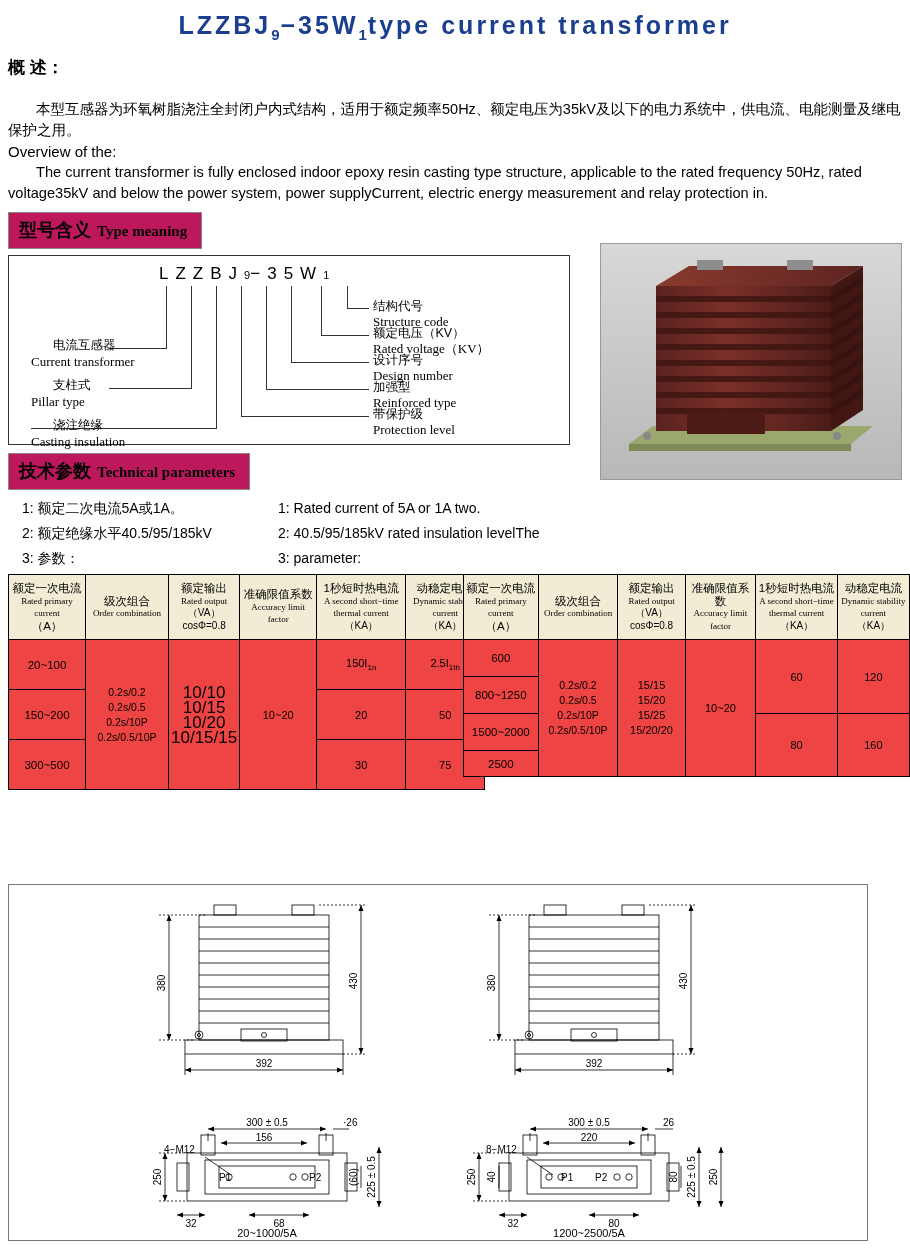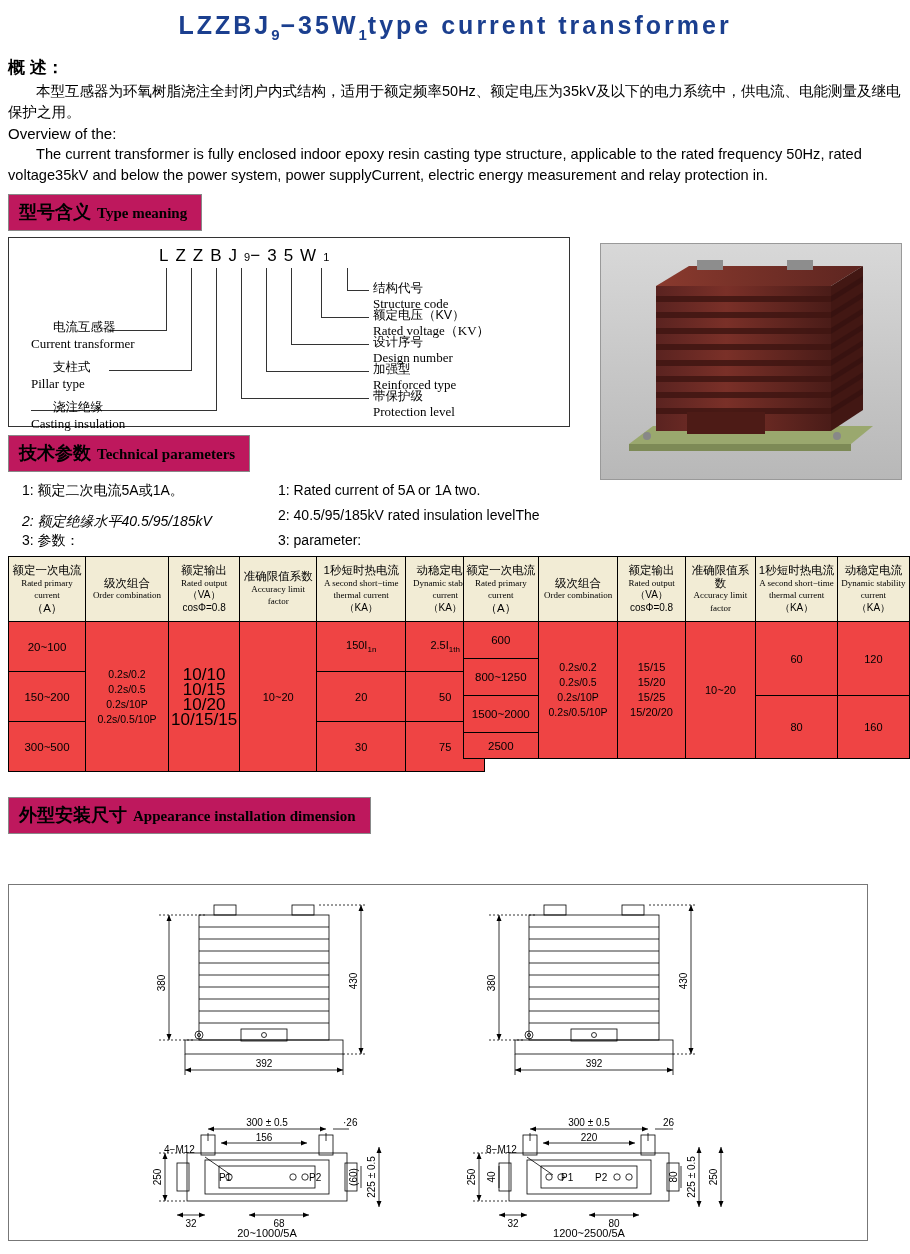--- a/index.html
+++ b/index.html
@@ -14,21 +14,21 @@
   .title-block{text-align:center;padding-top:10px;}
   .title-line{
     color:#1b3f8f;font-weight:bold;letter-spacing:1px;
     font-size:25px;line-height:30px;white-space:nowrap;
   }
   .title-line .mono{font-family:"Liberation Sans",sans-serif;letter-spacing:3px;}
   .sub{font-size:15px;vertical-align:sub;}
 
   
   .overview{padding:6px 8px 0 8px;}
-  .ov-head{font-weight:bold;font-size:17px;margin-bottom:2px;}
+  .ov-head{font-weight:bold;font-size:17px;margin-bottom:20px;}
   .ov-cn{font-size:14.5px;line-height:21px;text-indent:28px;}
   .ov-en-head{font-size:15px;line-height:21px;}
   .ov-en{font-size:14.6px;line-height:21px;text-indent:28px;}
 
   
   .sec-head{
     display:inline-block;background:#be185d;border:1px solid #888;
     padding:5px 14px 6px 10px;margin:8px 0 0 8px;
   }
   .sec-head .cn{font-size:18px;font-weight:bold;}
@@ -208,21 +208,21 @@
     </svg>
   </div>
 
   
   <div class="sec-head">
     <span class="cn">技术参数</span><span class="en">Technical parameters</span>
   </div>
 
   <div class="tp-list">
     <div class="tp-col tp-l" style="top:0;">1: 额定二次电流5A或1A。</div>
-    <div class="tp-col tp-l" style="top:31px;font-style:italic;">2: 额定绝缘水平40.5/95/185kV</div>
+    <div class="tp-col tp-l" style="top:25px;">2: 额定绝缘水平40.5/95/185kV</div>
     <div class="tp-col tp-l" style="top:50px;">3: 参数：</div>
     <div class="tp-col tp-r" style="top:0;">1: Rated current of 5A or 1A two.</div>
     <div class="tp-col tp-r" style="top:25px;">2: 40.5/95/185kV rated insulation levelThe</div>
     <div class="tp-col tp-r" style="top:50px;">3: parameter:</div>
   </div>
 
   
   <div class="tables" style="height:235px;">
 
     <table class="pt t-left">
@@ -353,23 +353,20 @@
           <td rowspan="2">160</td>
         </tr>
         <tr style="height:26px;">
           <td class="cell-l">2500</td>
         </tr>
       </tbody>
     </table>
   </div>
 
   
-  <div class="sec-head" style="margin-top:6px;">
-    <span class="cn">外型安装尺寸</span><span class="en">Appearance installation dimension</span>
-  </div>
 
   
   <div class="dim-box">
     <svg class="dim-svg" width="858" height="355" viewBox="0 0 858 355">
       <g stroke="#000" fill="none" stroke-width="0.8" font-family="Liberation Sans, sans-serif" font-size="10">
 
         <g>
 
           <rect x="190" y="30" width="130" height="125"></rect>
 

